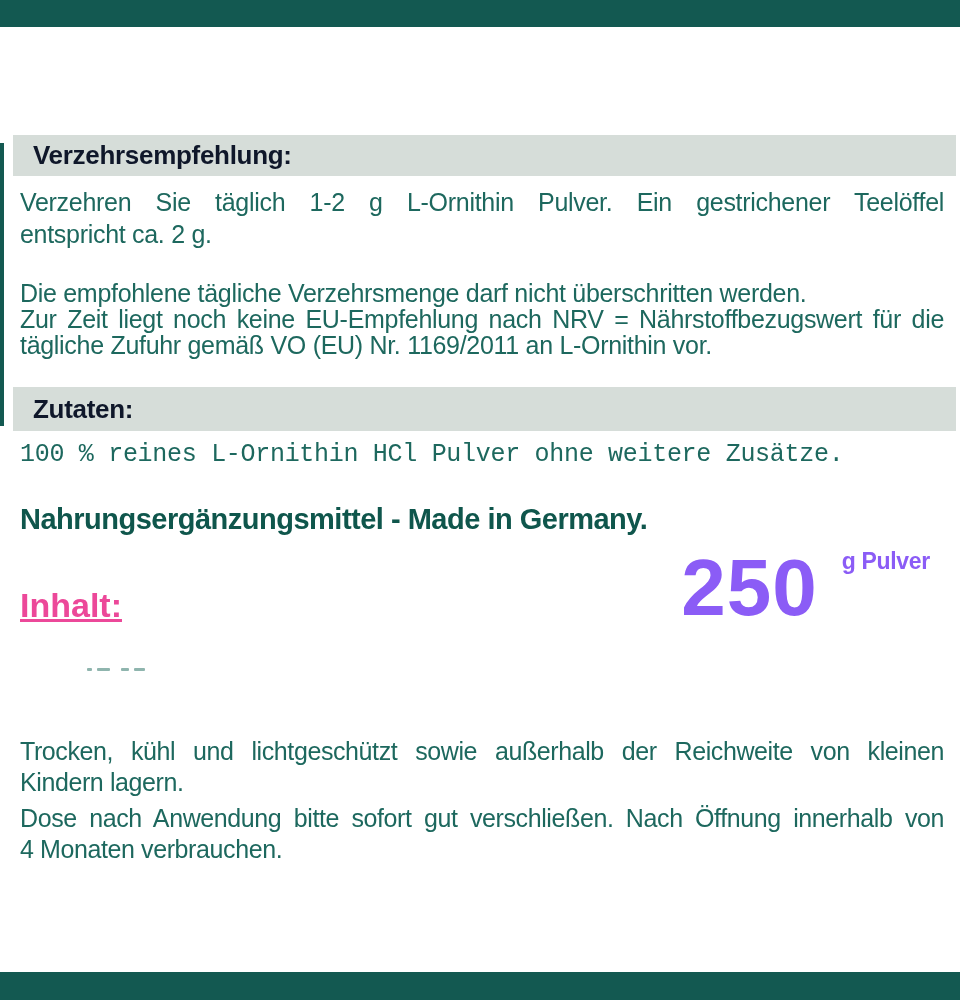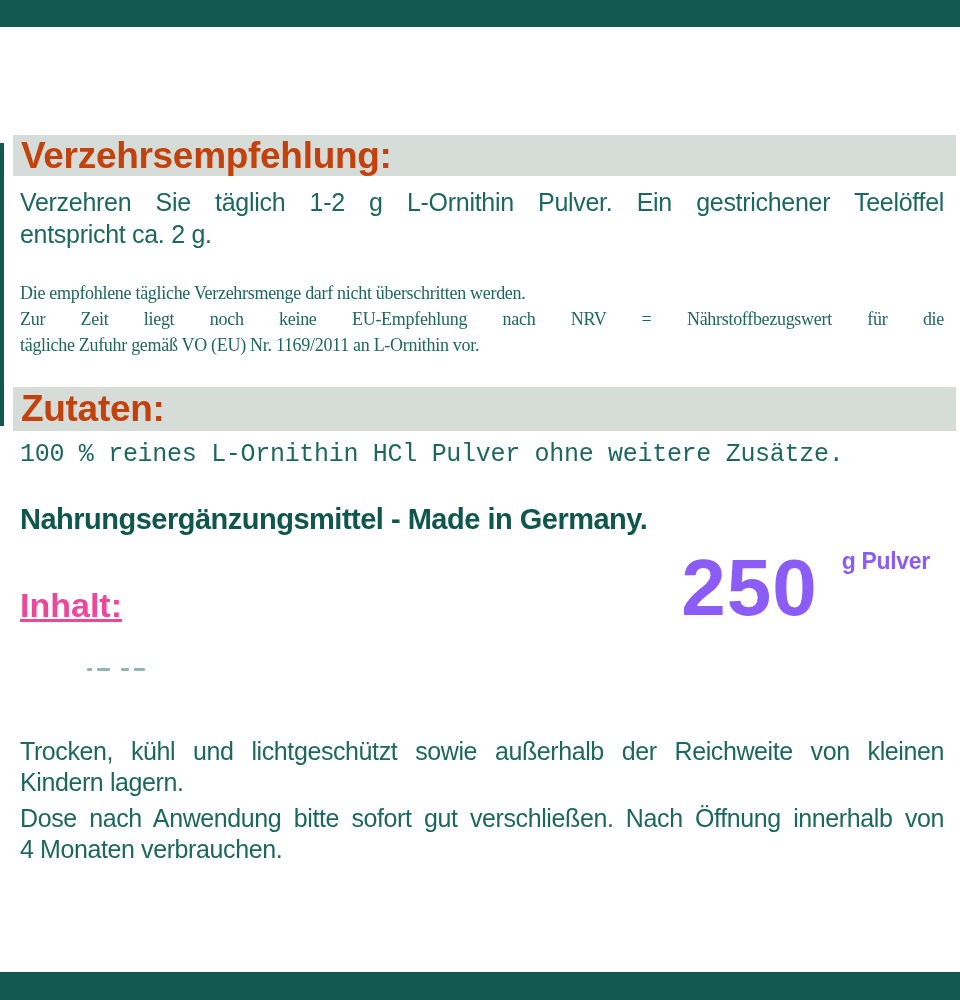--- a/index.html
+++ b/index.html
@@ -31,37 +31,37 @@
   .section-bar {
     position: absolute;
     left: 13px;
     width: 943px;
     height: 41px;
     background: #d6ddd9;
     display: flex;
     align-items: center;
   }
   .section-bar .heading {
-    color: #c2410c;
+    color: #0f172a;
     font-weight: bold;
-    font-size: 37px;
+    font-size: 26px;
     letter-spacing: -0.3px;
-    padding-left: 8px;
+    padding-left: 20px;
   }
   #bar-verzehr { top: 135px; }
   #bar-zutaten { top: 387px; height: 44px; }
   .body-text {
     position: absolute;
     left: 20px;
     width: 924px;
     color: #1d685e;
     letter-spacing: -0.3px;
   }
   .size-l { font-size: 25px; line-height: 32px; }
-  .size-s { font-size: 18px; line-height: 26px; font-family: Liberation Serif, serif; }
+  .size-s { font-size: 25px; line-height: 26px; }
   .size-m { font-size: 25px; line-height: 31px; letter-spacing: -0.4px; }
   .jline { text-align: justify; text-align-last: justify; }
   #dosage { top: 186px; }
   #note-1 { top: 280px; }
   #note-2 { top: 306px; }
   #ingredients { top: 439px; font-family: Liberation Mono, monospace; }
   #tagline {
     position: absolute;
     left: 20px;
     top: 503px;

